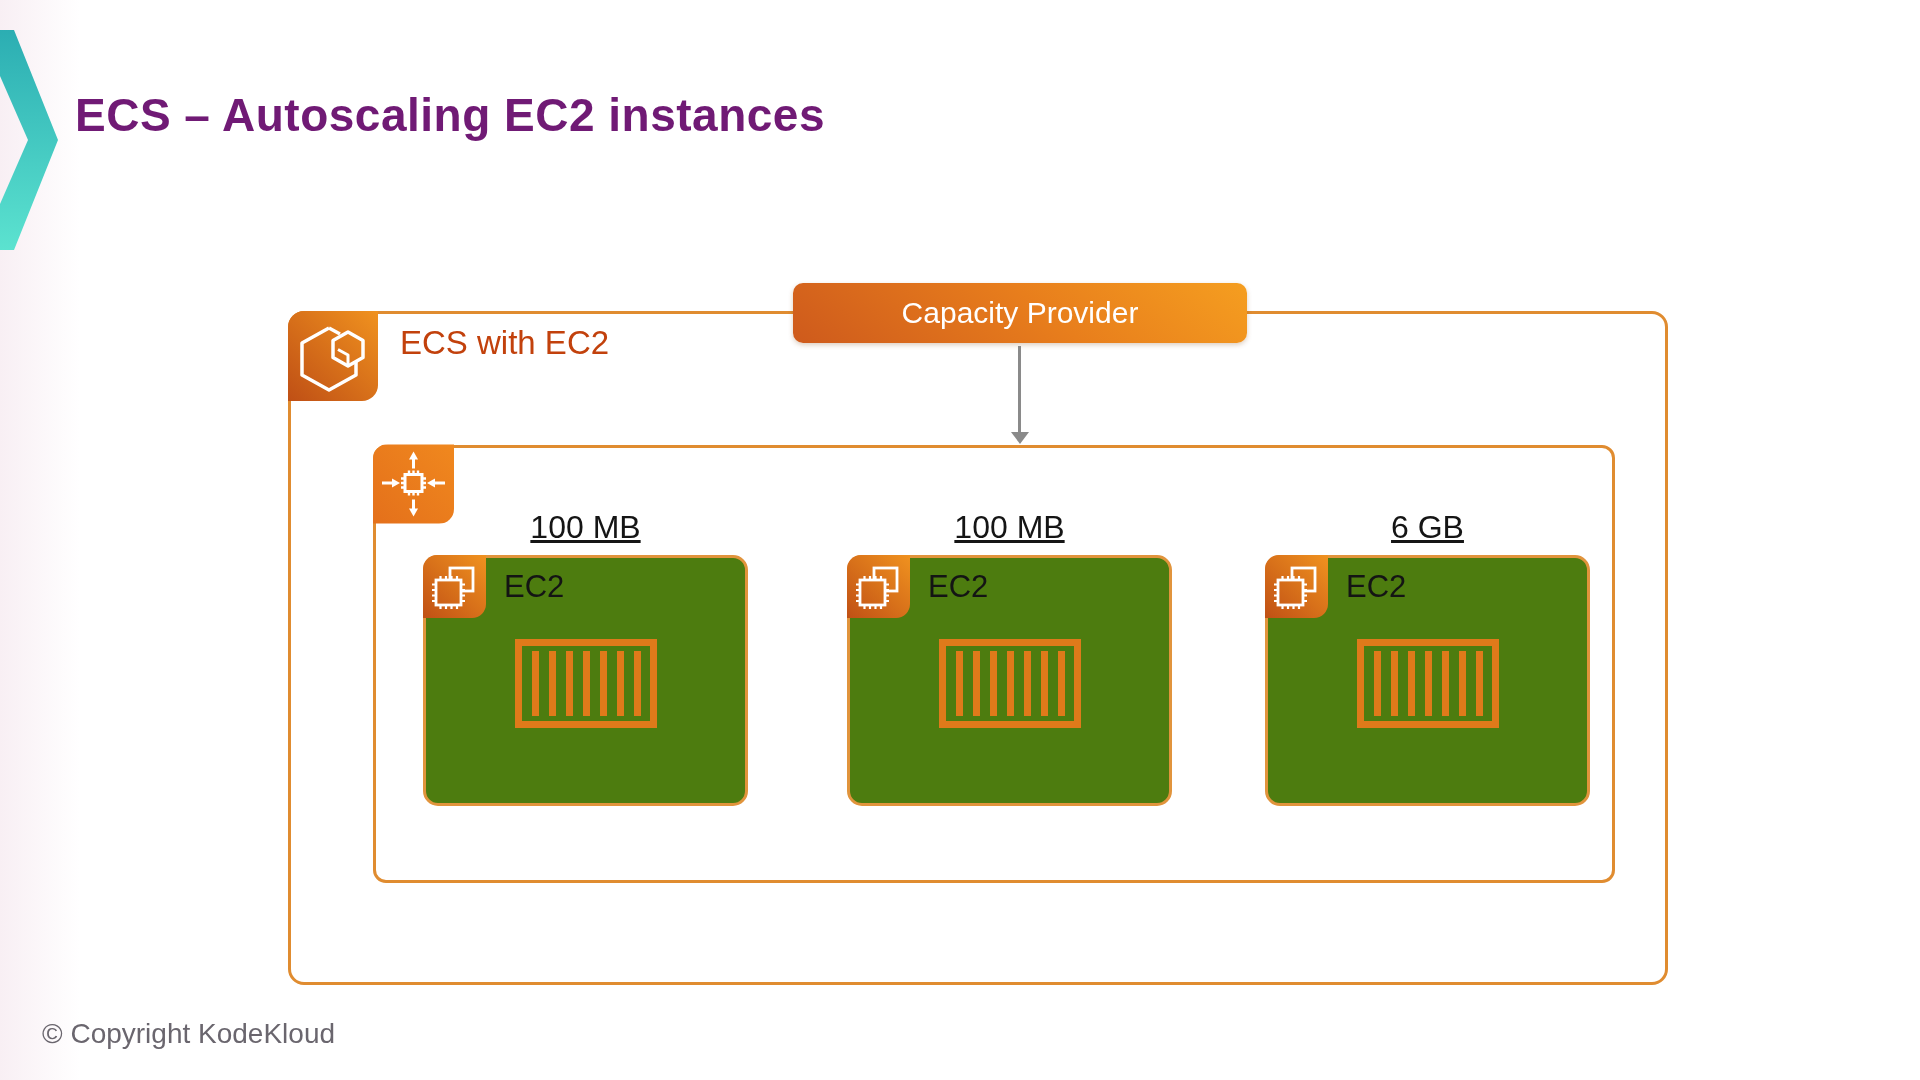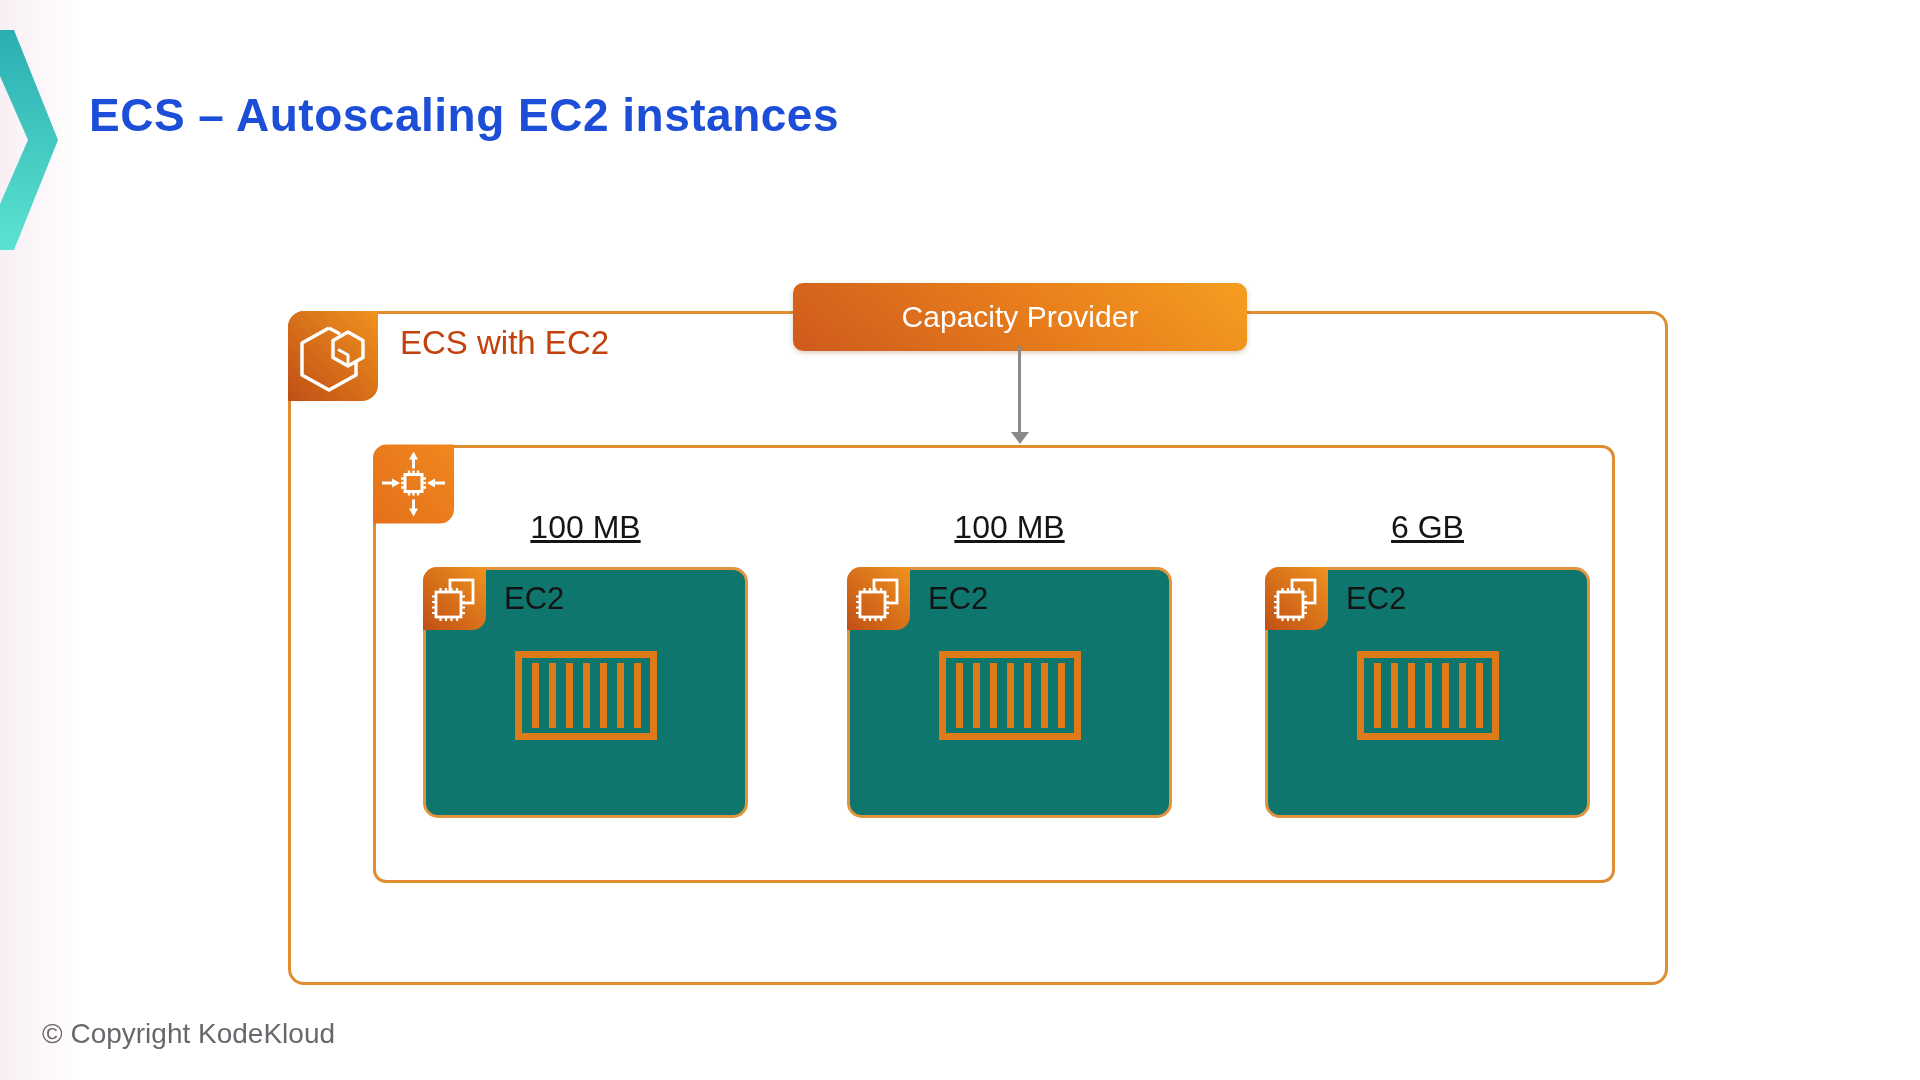--- a/index.html
+++ b/index.html
@@ -7,39 +7,39 @@
     width:1920px;height:1080px;
     font-family:"Liberation Sans", sans-serif;
     background:linear-gradient(90deg,#f8eff4 0px,#ffffff 80px);
     position:relative;overflow:hidden;
   }
   .stage{position:absolute;inset:0;}
 
   
   .chevron{position:absolute;left:0;top:28px;width:58px;height:224px;}
   .slide-title{
-    position:absolute;left:89px;top:88px;
-    font-size:46px;font-weight:600;color:#1d4ed8;letter-spacing:.5px;
+    position:absolute;left:75px;top:88px;
+    font-size:46px;font-weight:600;color:#701a75;letter-spacing:.5px;
   }
 
   
   .cluster-box{
     position:absolute;left:288px;top:311px;width:1380px;height:674px;
     border:3px solid #e08c30;border-radius:16px;background:#fff;box-sizing:border-box;
   }
   .ecs-icon{position:absolute;left:288px;top:311px;width:90px;height:90px;
     border-radius:16px 0 16px 0;overflow:hidden;}
   .cluster-label{
     position:absolute;left:400px;top:298px;height:90px;display:flex;align-items:center;
     font-size:33px;color:#c2410c;
   }
 
   
   .badge{
-    position:absolute;left:793px;top:283px;width:454px;height:68px;
+    position:absolute;left:793px;top:283px;width:454px;height:60px;
     background:linear-gradient(40deg,#ce5a1c,#e87e1c 55%,#f59e20);
     border-radius:10px;display:flex;align-items:center;justify-content:center;
     color:#ffffff;font-size:30px;font-weight:500;
     box-shadow:0 2px 5px rgba(120,60,0,.25);
   }
 
   
   .connector{position:absolute;left:1018px;top:346px;width:3px;height:86px;background:#8a8a8a;}
   .connector-head{
     position:absolute;left:1011px;top:432px;width:0;height:0;
@@ -54,22 +54,22 @@
   }
   .asg-icon{position:absolute;left:373px;top:444px;width:81px;height:80px;
     border-radius:15px 0 15px 0;overflow:hidden;}
 
   
   .instance{position:absolute;top:505px;width:325px;}
   .instance .memory{
     text-align:center;font-size:32px;color:#151515;height:50px;line-height:44px;text-decoration:underline;
   }
   .card{
-    position:relative;margin-top:12px;height:251px;box-sizing:border-box;
-    border:3px solid #e1943c;border-radius:15px;background:#0f766e;
+    position:relative;margin-top:0;height:251px;box-sizing:border-box;
+    border:3px solid #e1943c;border-radius:15px;background:#4d7c0f;
   }
   .ec2-icon{position:absolute;left:-3px;top:-3px;width:63px;height:63px;
     border-radius:14px 0 14px 0;overflow:hidden;}
   .ec2-label{
     position:absolute;left:78px;top:-3px;height:63px;display:flex;align-items:center;
     font-size:31px;color:#141414;
   }
   .container-icon{position:absolute;left:50%;top:81px;transform:translateX(-50%);}
 
   .footer{

